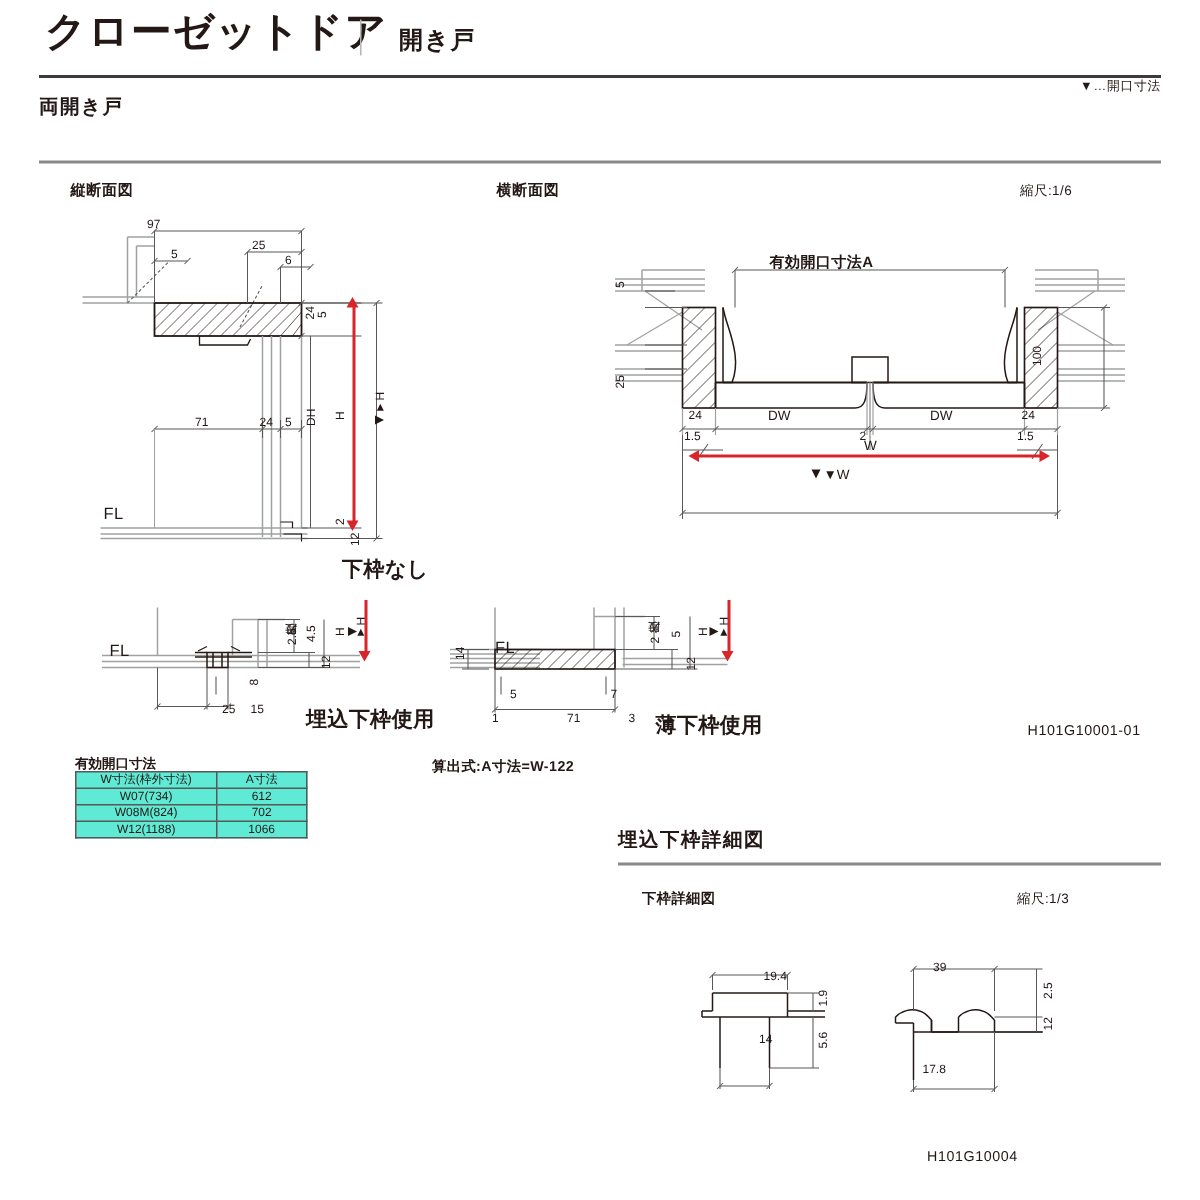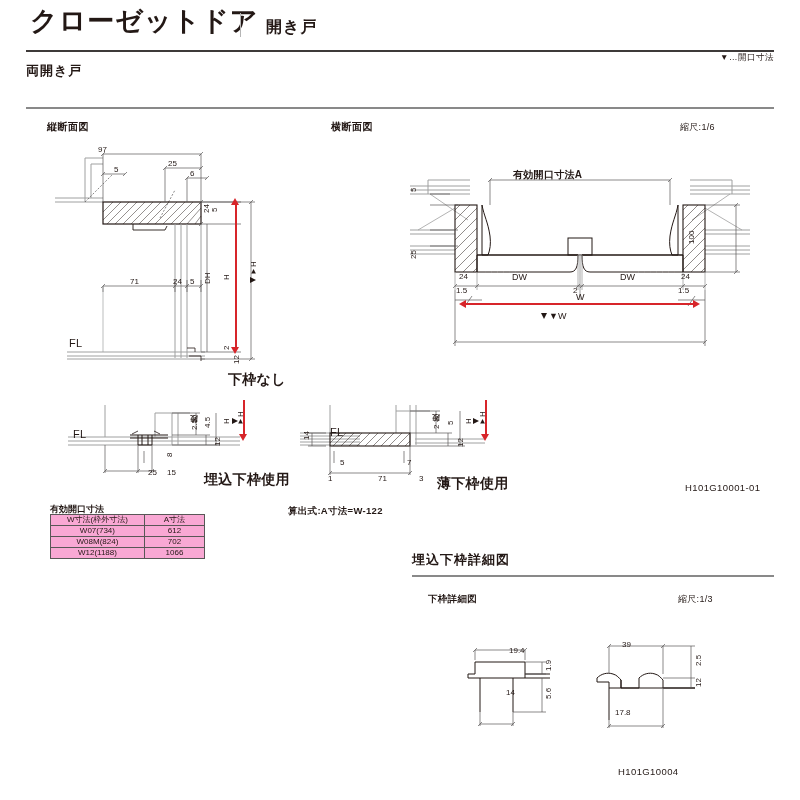--- a/index.html
+++ b/index.html
@@ -66,21 +66,21 @@
   .ar-r{border-top:4.2px solid transparent;border-bottom:4.2px solid transparent;border-left:7px solid #d7252a;}
   .tri-b{position:absolute;width:0;height:0;
     border-left:3.6px solid transparent;border-right:3.6px solid transparent;border-top:6px solid #231815;}
   .tri-rt{position:absolute;width:0;height:0;
     border-top:3.6px solid transparent;border-bottom:3.6px solid transparent;border-left:6px solid #231815;}
 
   
   .tbl-cap{position:absolute;font-size:9px;font-weight:bold;white-space:nowrap;}
   table.kt{
     position:absolute;border-collapse:collapse;font-size:8px;
-    color:#231815;background:#f9a8d4;
+    color:#231815;background:#5eead4;
   }
   table.kt td,table.kt th{
     border:1px solid #595757;padding:0px 2px;text-align:center;font-weight:normal;line-height:1.25;
   }
   table.kt th{font-weight:normal;}
 
   
   .sec2-title{position:absolute;left:412px;top:551px;font-size:13px;font-weight:bold;letter-spacing:1px;}
   .rule-sec2{position:absolute;left:412px;top:575px;width:362px;height:1.5px;background:#898989;}
 

